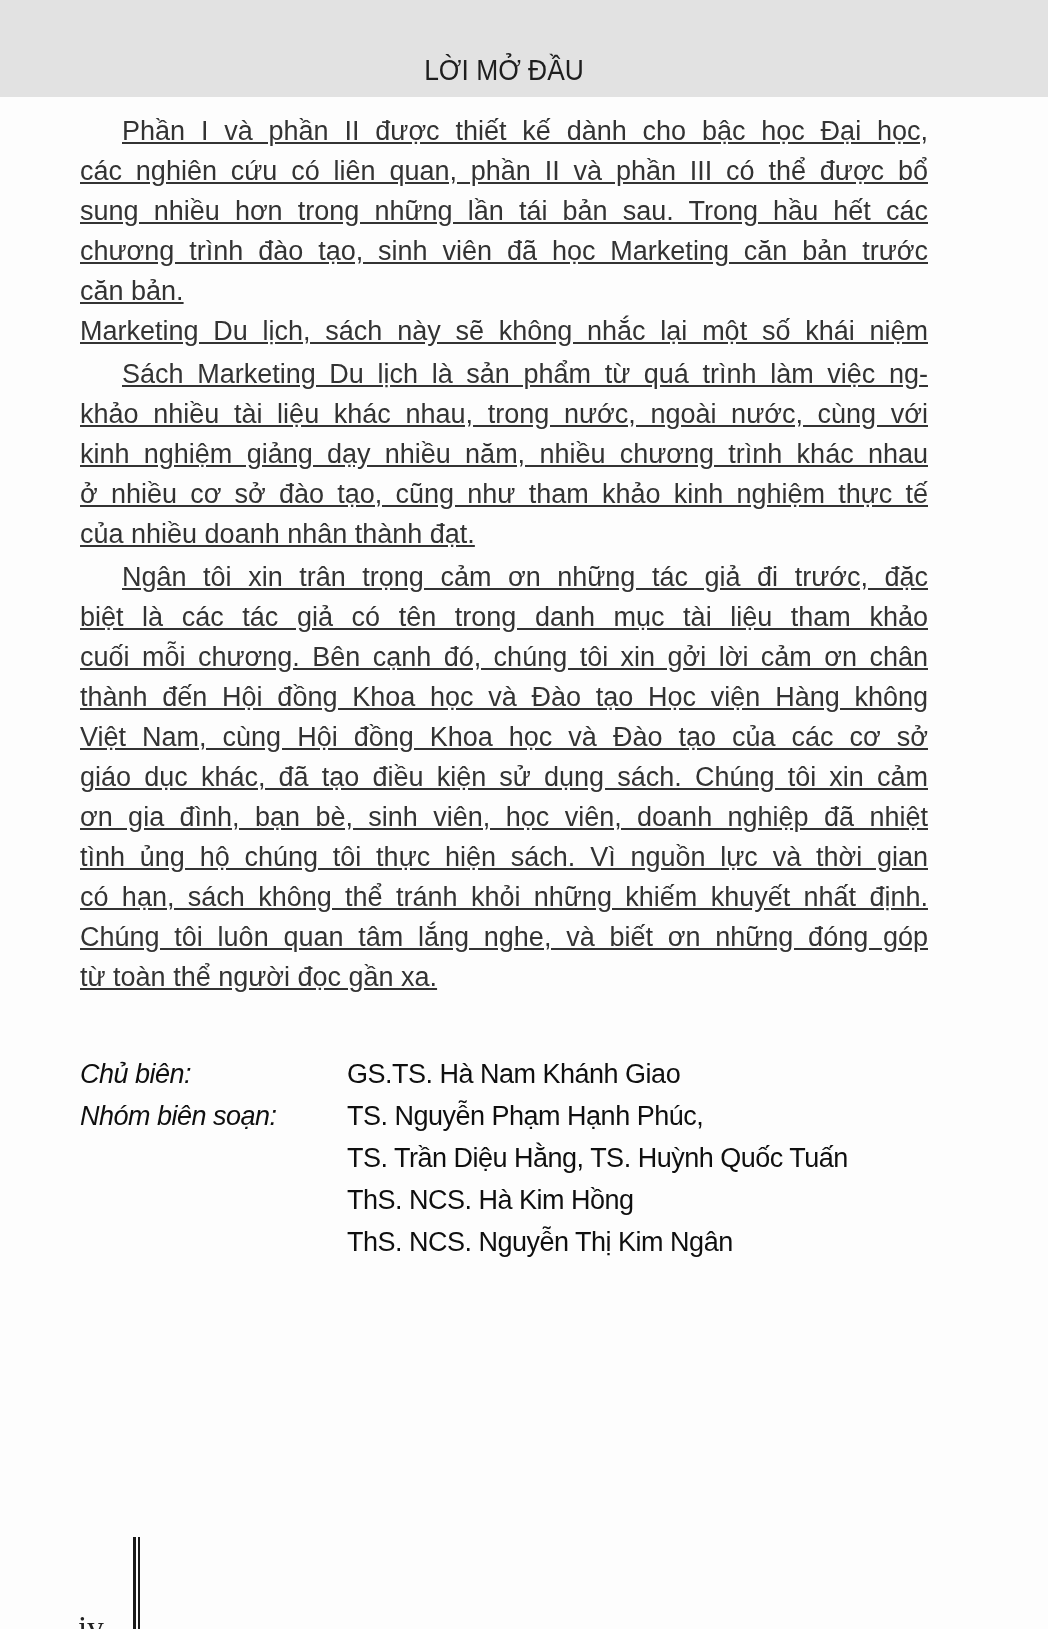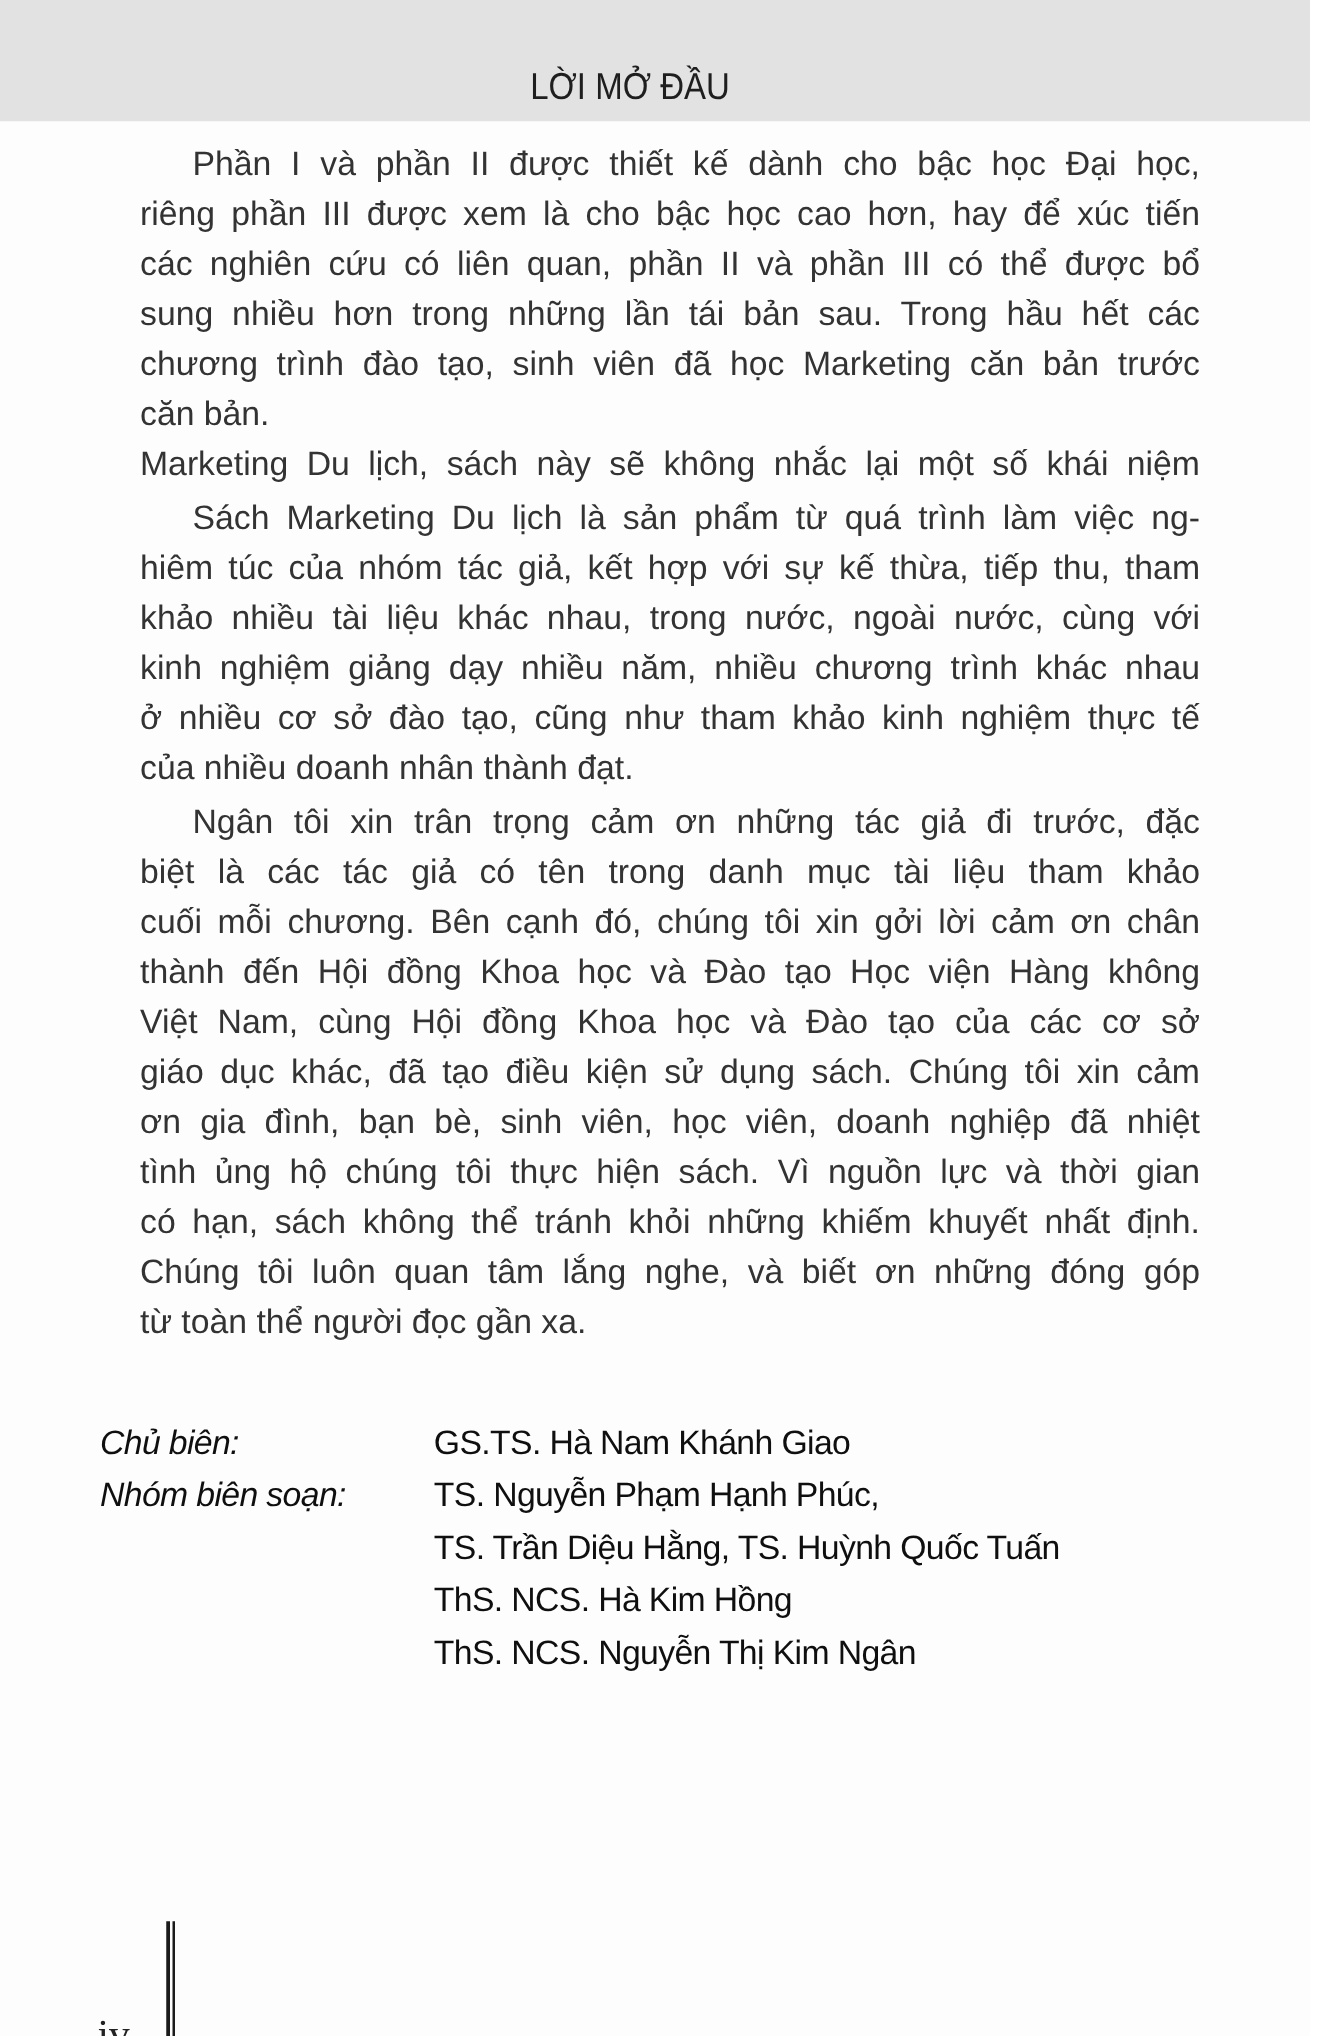--- a/index.html
+++ b/index.html
@@ -26,25 +26,26 @@
     font-size: 30px;
     font-weight: 400;
     color: #1e1e1e;
     letter-spacing: 0px;
     transform: scaleX(0.88);
     transform-origin: center;
     white-space: nowrap;
   }
   
   .bodytext {
-    margin: 14px 0 0 112px;
+    margin: 14px 0 0 80px;
     width: 848px;
     font-size: 27px;
     line-height: 40px;
     color: #333333;
+    text-decoration: underline;
   }
   .para { margin: 0; }
   .para + .para { margin-top: 3px; }
   .line { text-align: justify; }
   .line.jl { text-align-last: justify; }
   .line.indent { text-indent: 42px; }
   
   .credits {
     margin: 56px 0 0 80px;
     width: 848px;
@@ -84,30 +85,28 @@
 
 <div class="page">
 
   <header class="band">
     <div class="title">LỜI MỞ ĐẦU</div>
   </header>
 
   <main class="bodytext">
     <div class="para">
         <div class="line jl indent">Phần I và phần II được thiết kế dành cho bậc học Đại học,</div>
-        <div class="line jl">riêng phần III được xem là cho bậc học cao hơn, hay để xúc tiến</div>
         <div class="line jl">các nghiên cứu có liên quan, phần II và phần III có thể được bổ</div>
         <div class="line jl">sung nhiều hơn trong những lần tái bản sau. Trong hầu hết các</div>
         <div class="line jl">chương trình đào tạo, sinh viên đã học Marketing căn bản trước</div>
         <div class="line">căn bản.</div>
         <div class="line jl">Marketing Du lịch, sách này sẽ không nhắc lại một số khái niệm</div>
       </div>
     <div class="para">
         <div class="line jl indent">Sách Marketing Du lịch là sản phẩm từ quá trình làm việc ng-</div>
-        <div class="line jl">hiêm túc của nhóm tác giả, kết hợp với sự kế thừa, tiếp thu, tham</div>
         <div class="line jl">khảo nhiều tài liệu khác nhau, trong nước, ngoài nước, cùng với</div>
         <div class="line jl">kinh nghiệm giảng dạy nhiều năm, nhiều chương trình khác nhau</div>
         <div class="line jl">ở nhiều cơ sở đào tạo, cũng như tham khảo kinh nghiệm thực tế</div>
         <div class="line">của nhiều doanh nhân thành đạt.</div>
       </div>
     <div class="para">
         <div class="line jl indent">Ngân tôi xin trân trọng cảm ơn những tác giả đi trước, đặc</div>
         <div class="line jl">biệt là các tác giả có tên trong danh mục tài liệu tham khảo</div>
         <div class="line jl">cuối mỗi chương. Bên cạnh đó, chúng tôi xin gởi lời cảm ơn chân</div>
         <div class="line jl">thành đến Hội đồng Khoa học và Đào tạo Học viện Hàng không</div>

